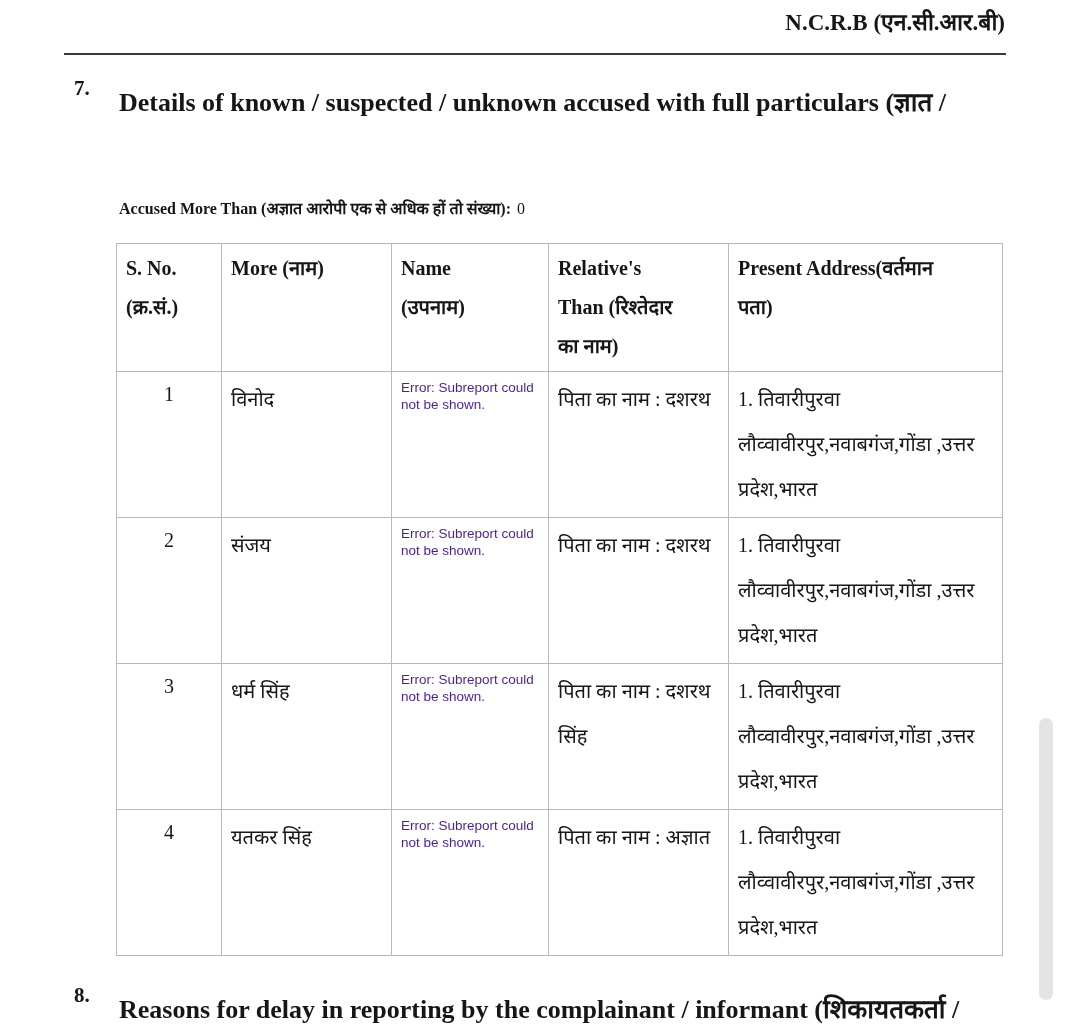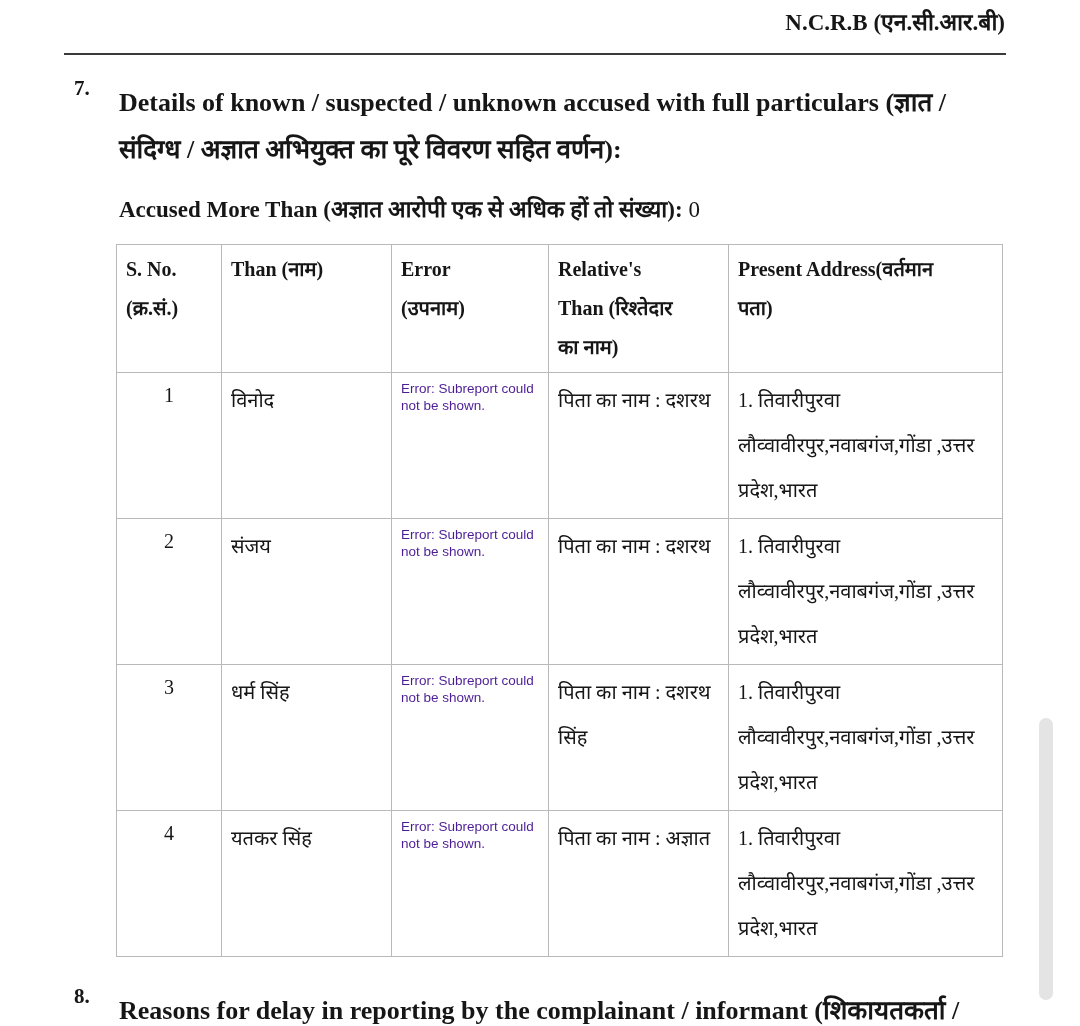--- a/index.html
+++ b/index.html
@@ -43,23 +43,23 @@
   }
   .sec-body { flex: 1 1 auto; padding-right: 70px; padding-top: 6px; }
   .sec-title-line {
     font-weight: bold;
     font-size: 26px;
     line-height: 47px;
   }
 
   
   .accused-line {
-    margin-top: 21px;
-    font-weight: bold;
-    font-size: 23px;
+    margin-top: 67px;
+    font-weight: bold;
+    font-size: 16px;
     line-height: 32px;
   }
   .accused-value { font-weight: normal; padding-left: 6px; }
 
   
   table.accused-table {
     margin-top: 18px;
     margin-left: -3px;
     width: 886px;
     border-collapse: collapse;
@@ -115,21 +115,20 @@
 <div class="page">
 
   <div class="doc-header">N.C.R.B (एन.सी.आर.बी)</div>
   <hr class="rule">
 
   <div class="sec sec-7">
     <div class="sec-num">7.</div>
     <div class="sec-body">
       <div class="sec-title">
         <div class="sec-title-line">Details of known / suspected / unknown accused with full particulars (ज्ञात /</div>
-        <div class="sec-title-line">संदिग्ध / अज्ञात अभियुक्त का पूरे विवरण सहित वर्णन):</div>
       </div>
 
       <div class="accused-line">
         <span>Accused More Than (अज्ञात आरोपी एक से अधिक हों तो संख्या):</span><span class="accused-value">0</span>
       </div>
 
       <table class="accused-table">
         <colgroup>
           <col style="width:105px">
           <col style="width:170px">
@@ -137,24 +136,24 @@
           <col style="width:180px">
           <col style="width:274px">
         </colgroup>
         <thead>
           <tr>
             <th>
               <div class="th-line">S. No.</div>
               <div class="th-line">(क्र.सं.)</div>
             </th>
             <th>
-              <div class="th-line">Than (नाम)</div>
-            </th>
-            <th>
-              <div class="th-line">Error</div>
+              <div class="th-line">More (नाम)</div>
+            </th>
+            <th>
+              <div class="th-line">Name</div>
               <div class="th-line">(उपनाम)</div>
             </th>
             <th>
               <div class="th-line">Relative's</div>
               <div class="th-line">Than (रिश्तेदार</div>
               <div class="th-line">का नाम)</div>
             </th>
             <th>
               <div class="th-line">Present Address(वर्तमान</div>
               <div class="th-line">पता)</div>

